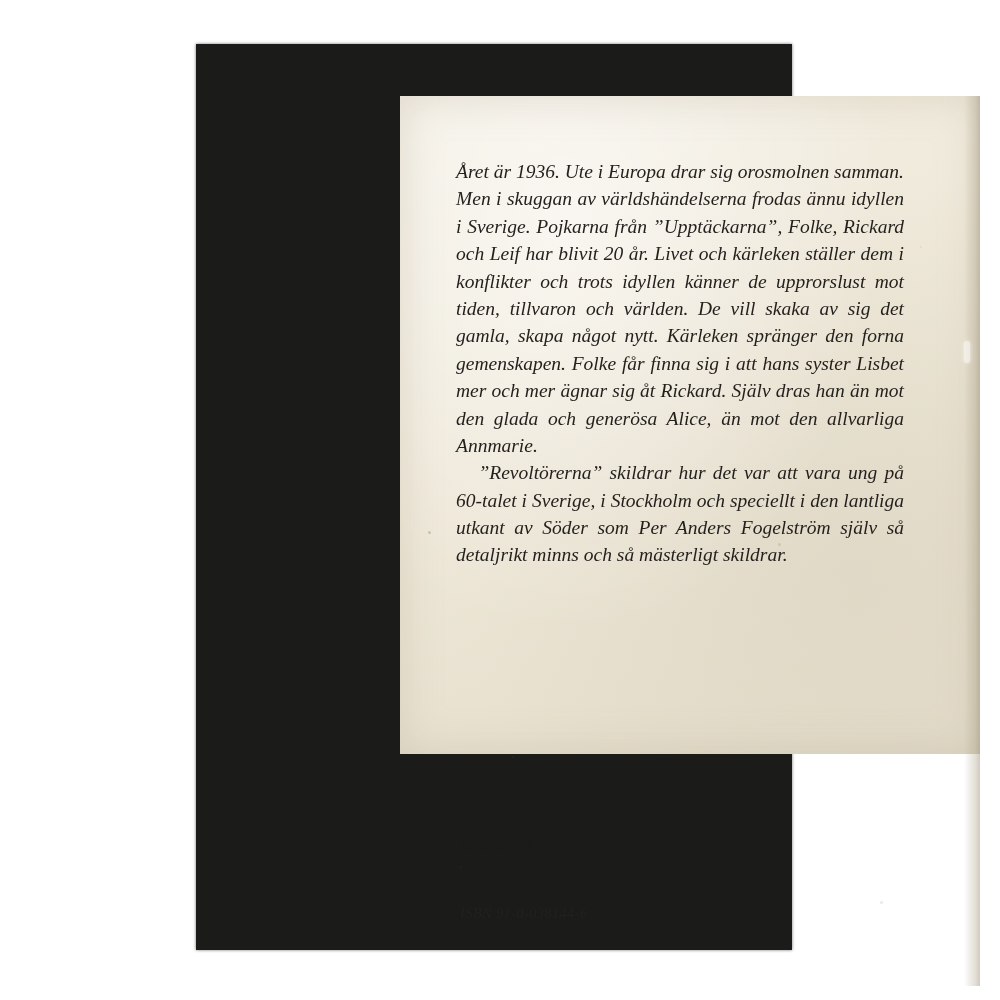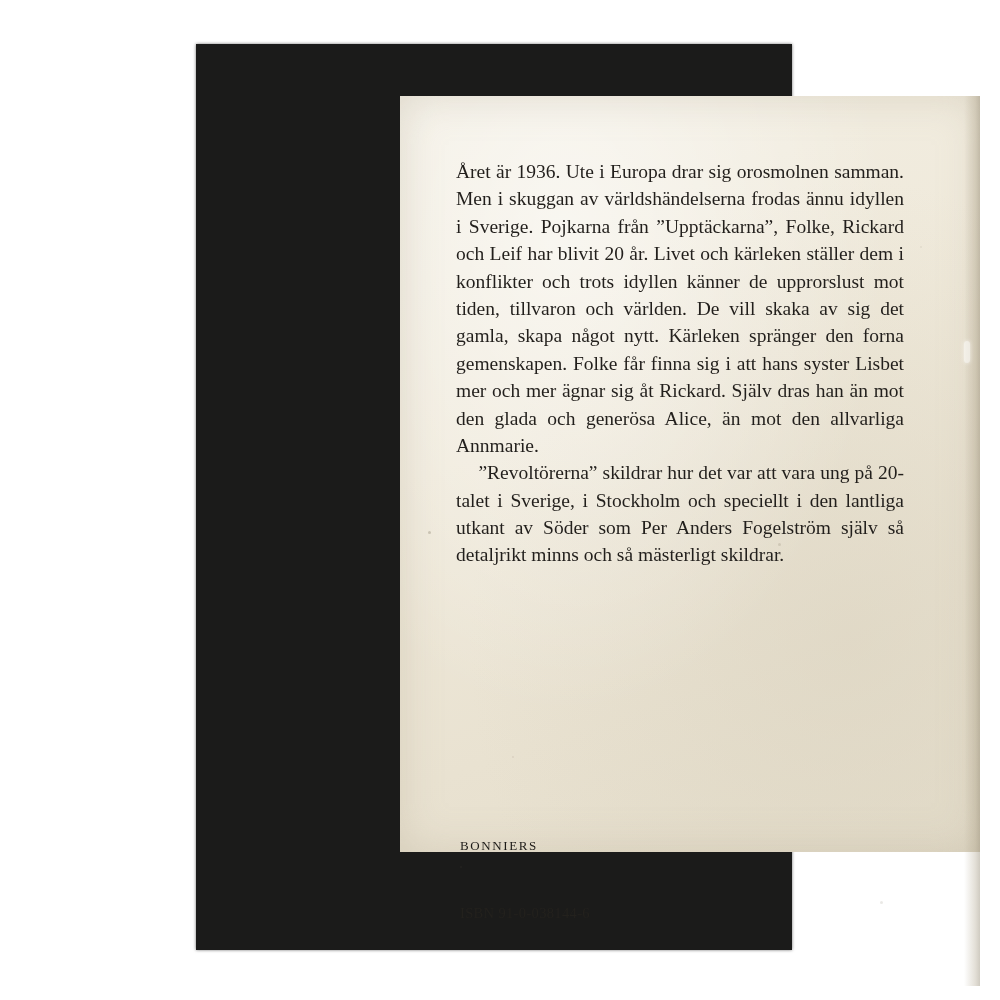--- a/index.html
+++ b/index.html
@@ -27,26 +27,27 @@
     width: 596px;
     height: 906px;
     background: #1b1b1a;
     box-shadow: 0 0 3px rgba(0,0,0,0.55);
   }
   .jacket {
     position: absolute;
     left: 204px;
     top: 52px;
     width: 580px;
-    height: 756px;
+    height: 658px;
     background:
       radial-gradient(ellipse at 28% 18%, rgba(255,255,255,0.55) 0%, rgba(255,255,255,0) 55%),
       radial-gradient(ellipse at 78% 72%, rgba(214,206,186,0.45) 0%, rgba(214,206,186,0) 60%),
       linear-gradient(160deg, #f3efe4 0%, #efe9da 40%, #e9e2d1 72%, #e4ddcb 100%);
     box-shadow: inset 0 0 40px rgba(180,170,145,0.35);
+    font-style: italic;
   }
   
   .speckle {
     position: absolute;
     background: rgba(120,110,90,0.30);
     border-radius: 50%;
     width: 2px;
     height: 2px;
   }
   .sp1 { left: 28px;  top: 435px; width: 3px; height: 3px; }
@@ -118,21 +119,21 @@
       <div class="speckle sp3"></div>
       <div class="speckle sp4"></div>
       <div class="speckle sp5"></div>
       <div class="speckle sp6"></div>
 
       <div class="crease"></div>
       <div class="nick"></div>
 
       <div class="blurb">
         <p>Året är 1936. Ute i Europa drar sig orosmolnen samman. Men i skuggan av världshändelserna frodas ännu idyllen i Sverige. Pojkarna från ”Upptäckarna”, Folke, Rickard och Leif har blivit 20 år. Livet och kärleken ställer dem i konflikter och trots idyllen känner de upprorslust mot tiden, tillvaron och världen. De vill skaka av sig det gamla, skapa något nytt. Kärleken spränger den forna gemenskapen. Folke får finna sig i att hans syster Lisbet mer och mer ägnar sig åt Rickard. Själv dras han än mot den glada och generösa Alice, än mot den allvarliga Annmarie.</p>
-        <p class="indent">”Revoltörerna” skildrar hur det var att vara ung på 20-talet i Sverige, i Stockholm och speciellt i den lantliga utkant av Söder som Per Anders Fogelström själv så detaljrikt minns och så mästerligt skildrar.</p>
+        <p class="indent">”Revoltörerna” skildrar hur det var att vara ung på 60-talet i Sverige, i Stockholm och speciellt i den lantliga utkant av Söder som Per Anders Fogelström själv så detaljrikt minns och så mästerligt skildrar.</p>
       </div>
 
       <div class="publisher">BONNIERS</div>
       <div class="isbn">ISBN 91-0-038144-6</div>
 
     </div>
   </div>
 </div>
 
 </body></html>

